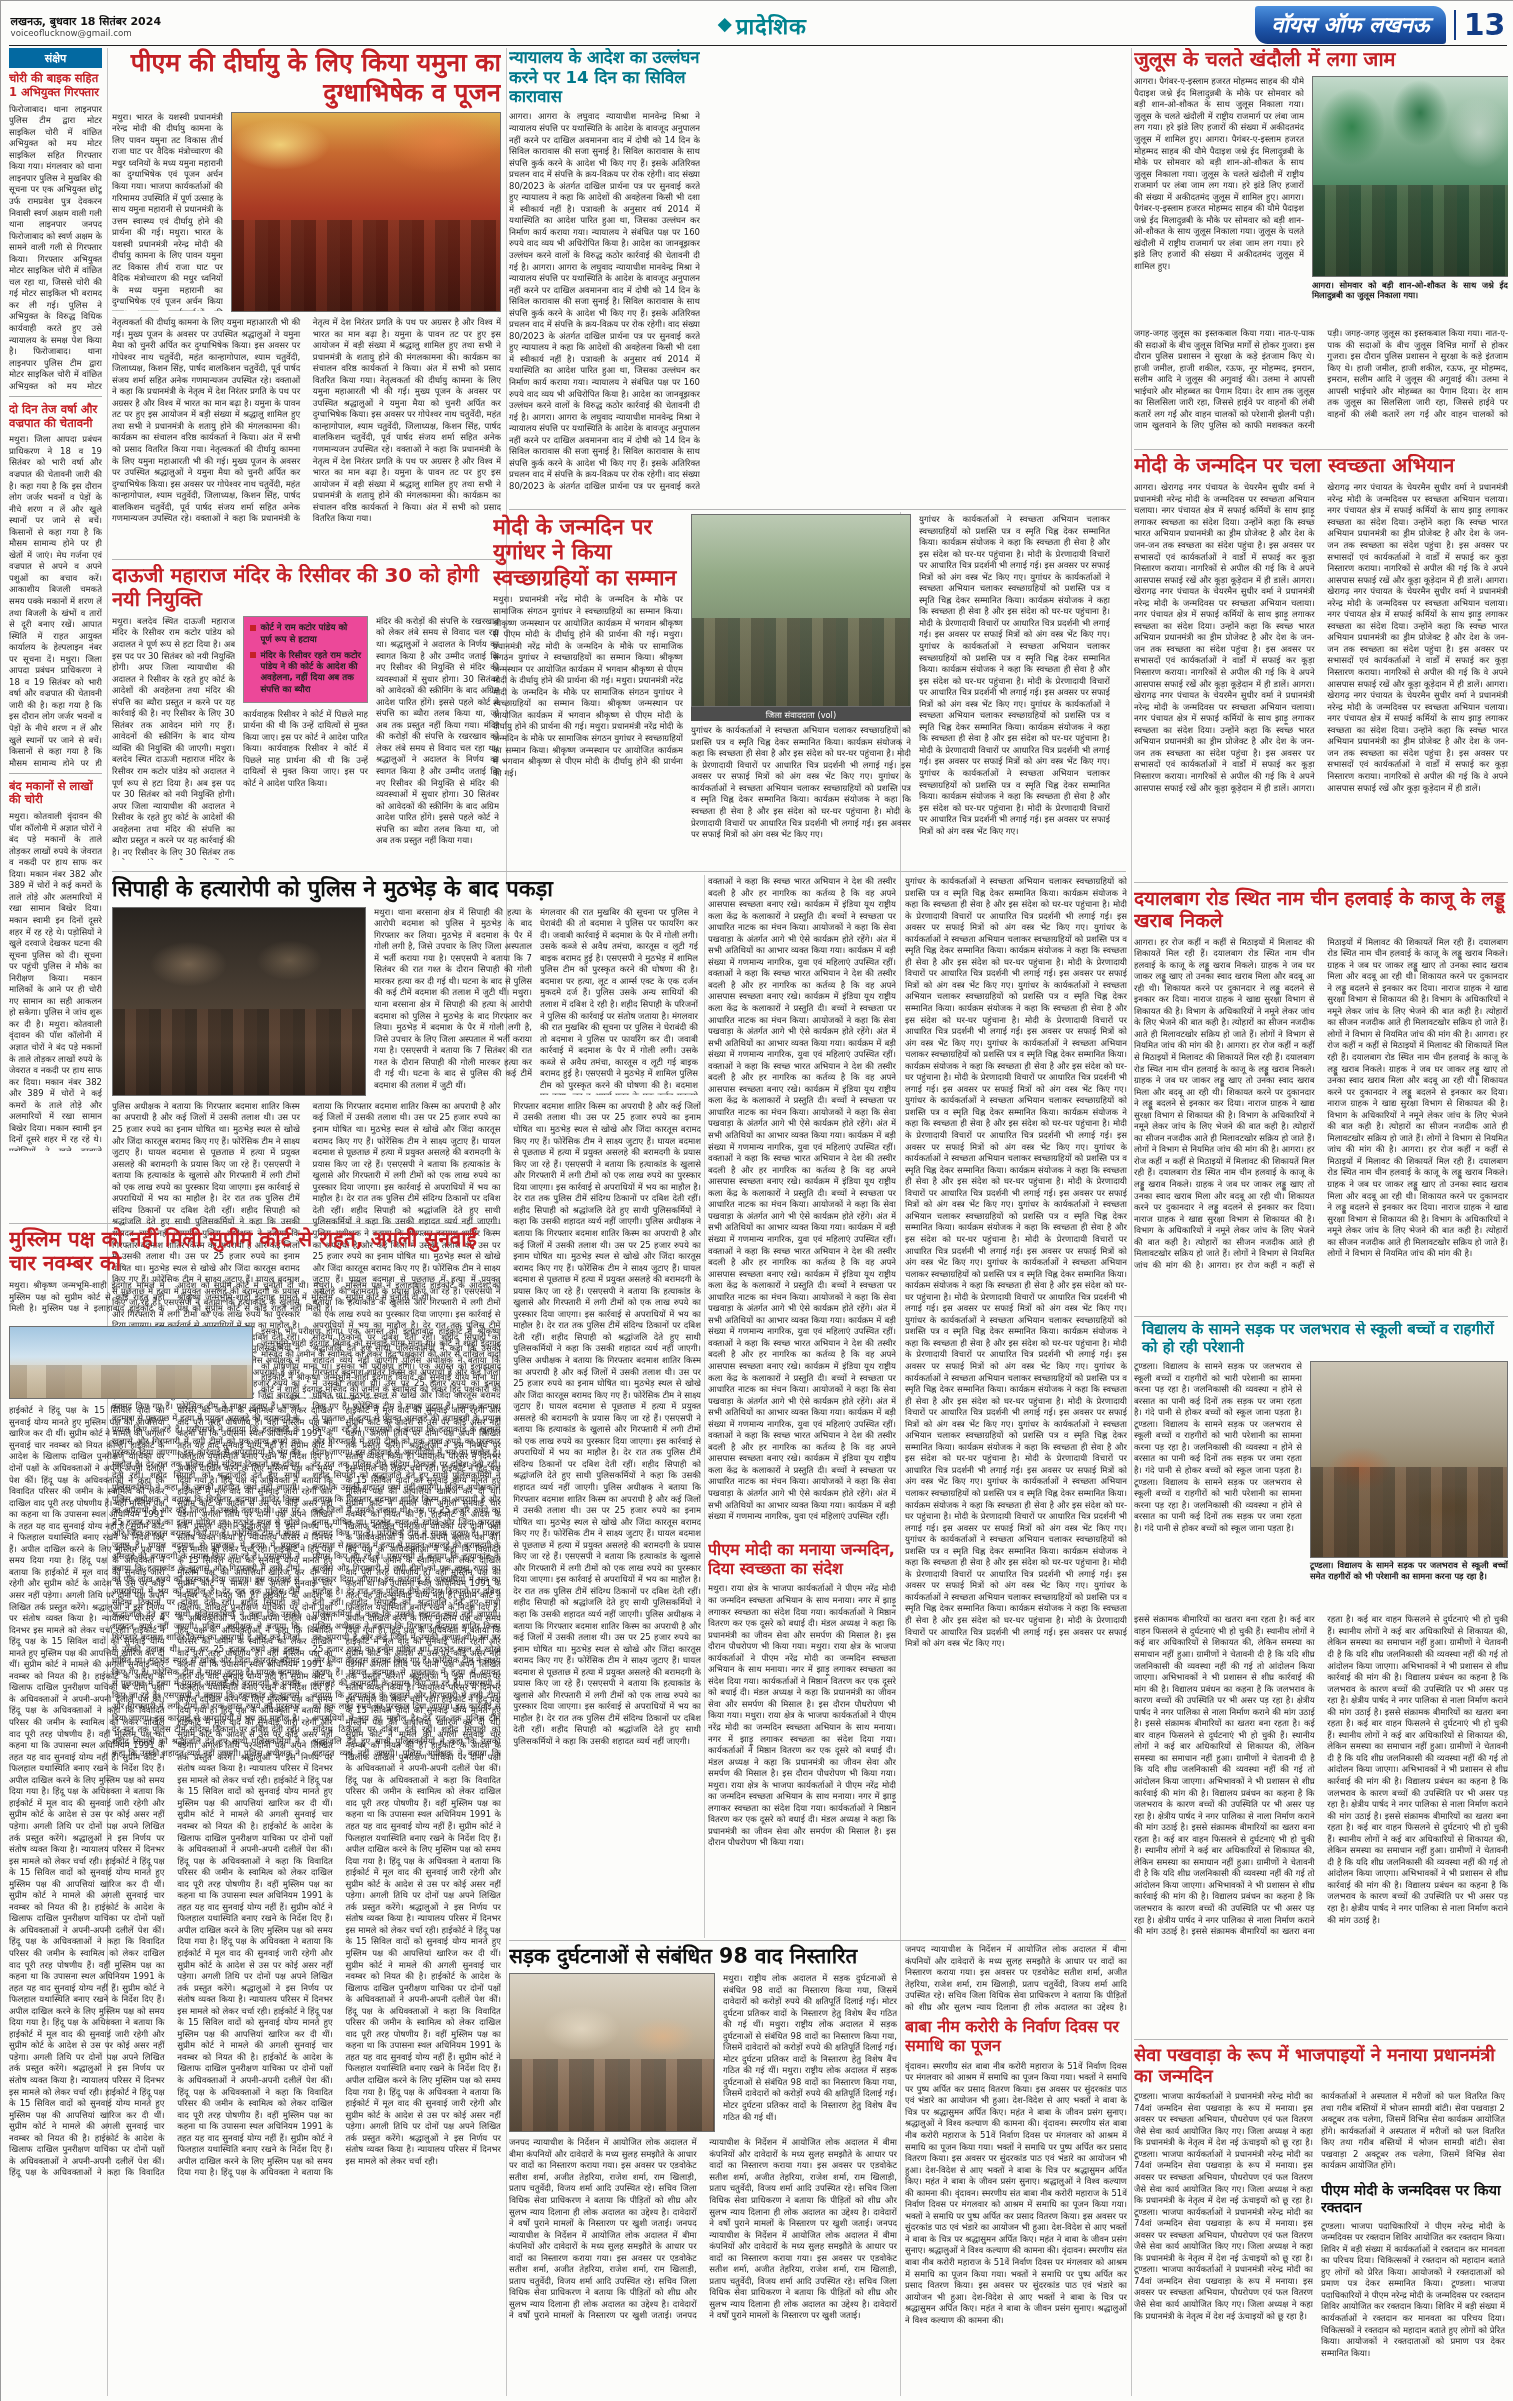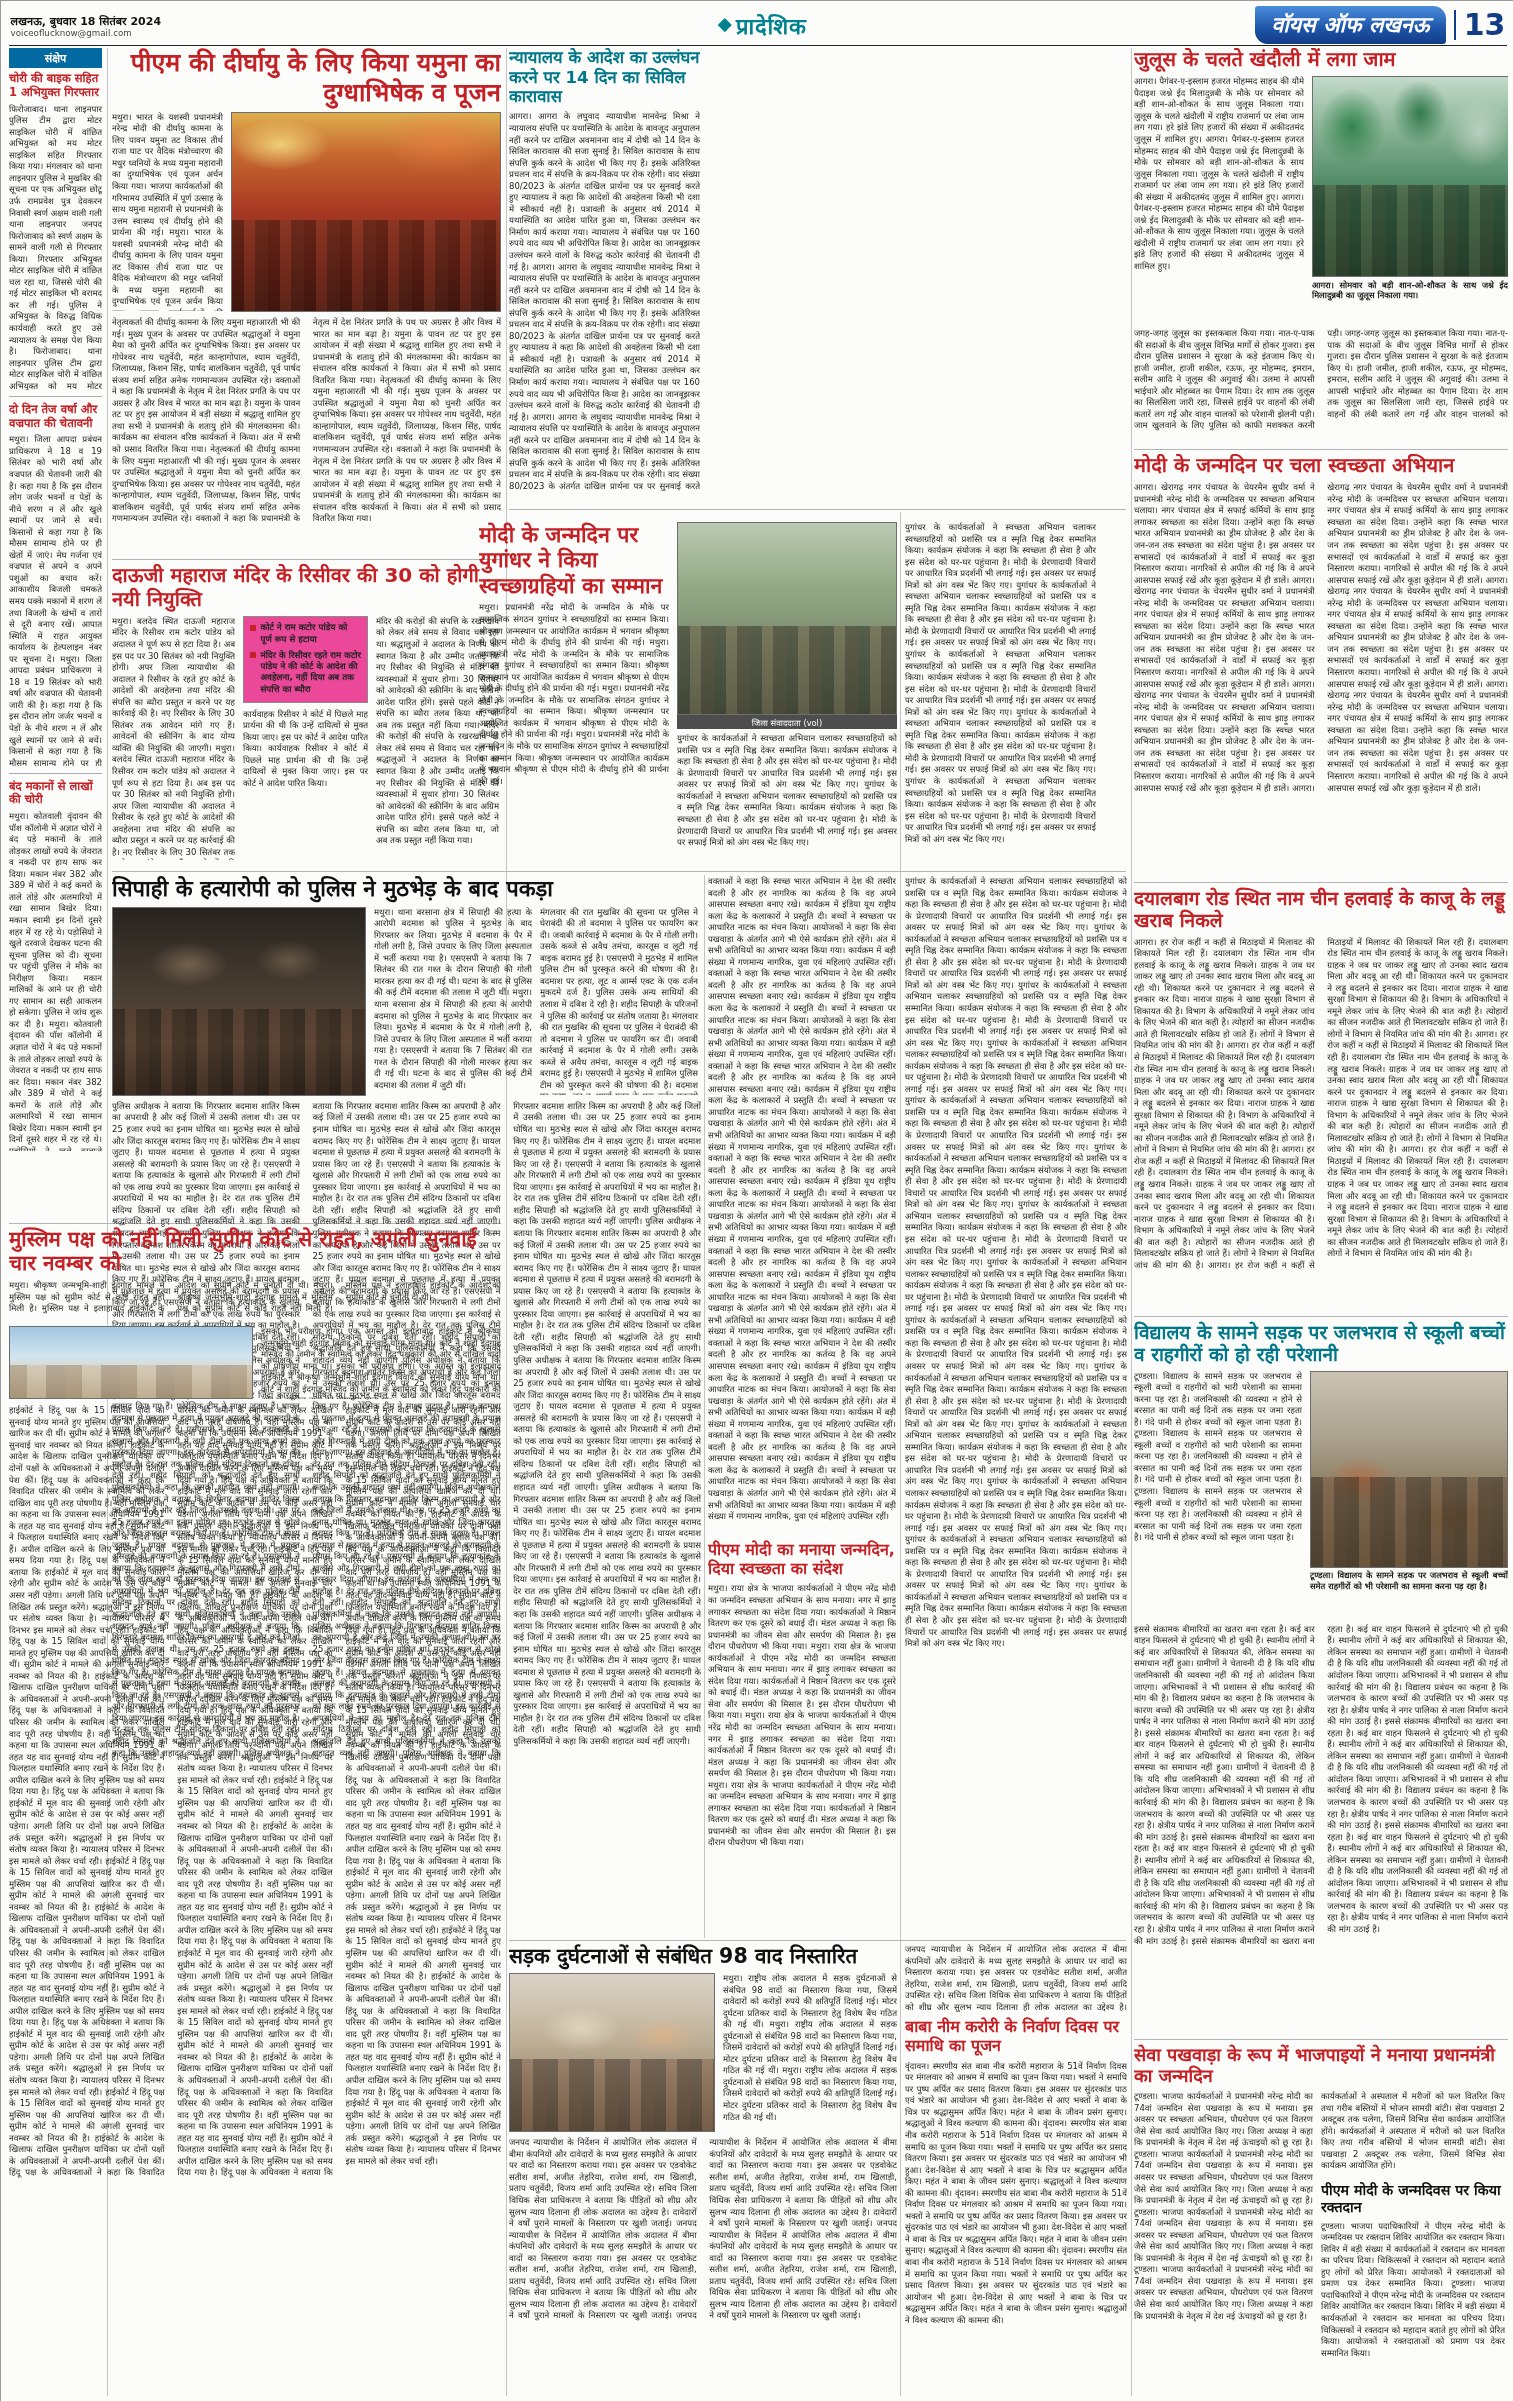--- a/index.html
+++ b/index.html
@@ -159,21 +159,21 @@
       </div>
       <div class="body" style="width:123px; height:244px;">मंदिर की करोड़ों की संपत्ति के रखरखाव को लेकर लंबे समय से विवाद चल रहा था। श्रद्धालुओं ने अदालत के निर्णय का स्वागत किया है और उम्मीद जताई कि नए रिसीवर की नियुक्ति से मंदिर की व्यवस्थाओं में सुधार होगा। 30 सितंबर को आवेदकों की स्क्रीनिंग के बाद अग्रिम आदेश पारित होंगे। इससे पहले कोर्ट ने संपत्ति का ब्यौरा तलब किया था, जो अब तक प्रस्तुत नहीं किया गया। मंदिर की करोड़ों की संपत्ति के रखरखाव को लेकर लंबे समय से विवाद चल रहा था। श्रद्धालुओं ने अदालत के निर्णय का स्वागत किया है और उम्मीद जताई कि नए रिसीवर की नियुक्ति से मंदिर की व्यवस्थाओं में सुधार होगा। 30 सितंबर को आवेदकों की स्क्रीनिंग के बाद अग्रिम आदेश पारित होंगे। इससे पहले कोर्ट ने संपत्ति का ब्यौरा तलब किया था, जो अब तक प्रस्तुत नहीं किया गया।</div>
     </div>
   </div>
 
   <div class="art" style="left:508px; top:47px; width:191px; height:457px;">
     <h2 class="hl teal" style="font-size:16.6px;">न्यायालय के आदेश का उल्लंघन करने पर 14 दिन का सिविल कारावास</h2>
     <div class="body" style="height:380px;">आगरा। आगरा के लघुवाद न्यायाधीश मानवेन्द्र मिश्रा ने न्यायालय संपत्ति पर यथास्थिति के आदेश के बावजूद अनुपालन नहीं करने पर दाखिल अवमानना वाद में दोषी को 14 दिन के सिविल कारावास की सजा सुनाई है। सिविल कारावास के साथ संपत्ति कुर्क करने के आदेश भी किए गए हैं। इसके अतिरिक्त प्रचलन वाद में संपत्ति के क्रय-विक्रय पर रोक रहेगी। वाद संख्या 80/2023 के अंतर्गत दाखिल प्रार्थना पत्र पर सुनवाई करते हुए न्यायालय ने कहा कि आदेशों की अवहेलना किसी भी दशा में स्वीकार्य नहीं है। पत्रावली के अनुसार वर्ष 2014 में यथास्थिति का आदेश पारित हुआ था, जिसका उल्लंघन कर निर्माण कार्य कराया गया। न्यायालय ने संबंधित पक्ष पर 160 रुपये वाद व्यय भी अधिरोपित किया है। आदेश का जानबूझकर उल्लंघन करने वालों के विरुद्ध कठोर कार्रवाई की चेतावनी दी गई है। आगरा। आगरा के लघुवाद न्यायाधीश मानवेन्द्र मिश्रा ने न्यायालय संपत्ति पर यथास्थिति के आदेश के बावजूद अनुपालन नहीं करने पर दाखिल अवमानना वाद में दोषी को 14 दिन के सिविल कारावास की सजा सुनाई है। सिविल कारावास के साथ संपत्ति कुर्क करने के आदेश भी किए गए हैं। इसके अतिरिक्त प्रचलन वाद में संपत्ति के क्रय-विक्रय पर रोक रहेगी। वाद संख्या 80/2023 के अंतर्गत दाखिल प्रार्थना पत्र पर सुनवाई करते हुए न्यायालय ने कहा कि आदेशों की अवहेलना किसी भी दशा में स्वीकार्य नहीं है। पत्रावली के अनुसार वर्ष 2014 में यथास्थिति का आदेश पारित हुआ था, जिसका उल्लंघन कर निर्माण कार्य कराया गया। न्यायालय ने संबंधित पक्ष पर 160 रुपये वाद व्यय भी अधिरोपित किया है। आदेश का जानबूझकर उल्लंघन करने वालों के विरुद्ध कठोर कार्रवाई की चेतावनी दी गई है। आगरा। आगरा के लघुवाद न्यायाधीश मानवेन्द्र मिश्रा ने न्यायालय संपत्ति पर यथास्थिति के आदेश के बावजूद अनुपालन नहीं करने पर दाखिल अवमानना वाद में दोषी को 14 दिन के सिविल कारावास की सजा सुनाई है। सिविल कारावास के साथ संपत्ति कुर्क करने के आदेश भी किए गए हैं। इसके अतिरिक्त प्रचलन वाद में संपत्ति के क्रय-विक्रय पर रोक रहेगी। वाद संख्या 80/2023 के अंतर्गत दाखिल प्रार्थना पत्र पर सुनवाई करते हुए न्यायालय ने कहा कि आदेशों की अवहेलना किसी भी दशा में स्वीकार्य नहीं है। पत्रावली के अनुसार वर्ष 2014 में यथास्थिति का आदेश पारित हुआ था, जिसका उल्लंघन कर निर्माण कार्य कराया गया। न्यायालय ने संबंधित पक्ष पर 160 रुपये वाद व्यय भी अधिरोपित किया है। आदेश का जानबूझकर उल्लंघन करने वालों के विरुद्ध कठोर कार्रवाई की चेतावनी दी गई है।</div>
   </div>
 
-  <div class="art" style="left:478px; top:513px; width:617px; height:354px;margin-top:8px;" able="false">
+  <div class="art" style="left:492px; top:513px; width:617px; height:354px;" able="false">
     <div class="row" style="height:354px;">
       <div style="width:190px; overflow:hidden;">
         <h2 class="hl red" style="font-size:21.4px;">मोदी के जन्मदिन पर युगांधर ने किया स्वच्छाग्रहियों का सम्मान</h2>
         <div class="body" style="height:237px;">मथुरा। प्रधानमंत्री नरेंद्र मोदी के जन्मदिन के मौके पर सामाजिक संगठन युगांधर ने स्वच्छाग्रहियों का सम्मान किया। श्रीकृष्ण जन्मस्थान पर आयोजित कार्यक्रम में भगवान श्रीकृष्ण से पीएम मोदी के दीर्घायु होने की प्रार्थना की गई। मथुरा। प्रधानमंत्री नरेंद्र मोदी के जन्मदिन के मौके पर सामाजिक संगठन युगांधर ने स्वच्छाग्रहियों का सम्मान किया। श्रीकृष्ण जन्मस्थान पर आयोजित कार्यक्रम में भगवान श्रीकृष्ण से पीएम मोदी के दीर्घायु होने की प्रार्थना की गई। मथुरा। प्रधानमंत्री नरेंद्र मोदी के जन्मदिन के मौके पर सामाजिक संगठन युगांधर ने स्वच्छाग्रहियों का सम्मान किया। श्रीकृष्ण जन्मस्थान पर आयोजित कार्यक्रम में भगवान श्रीकृष्ण से पीएम मोदी के दीर्घायु होने की प्रार्थना की गई। मथुरा। प्रधानमंत्री नरेंद्र मोदी के जन्मदिन के मौके पर सामाजिक संगठन युगांधर ने स्वच्छाग्रहियों का सम्मान किया। श्रीकृष्ण जन्मस्थान पर आयोजित कार्यक्रम में भगवान श्रीकृष्ण से पीएम मोदी के दीर्घायु होने की प्रार्थना की गई।</div>
       </div>
       <div style="width:220px; overflow:hidden;">
         <div class="ph ph-samman" style="width:218px; height:191px;"></div>
         <div class="capstrip">जिला संवाददाता (vol)</div>
         <div class="body" style="height:135px; margin-top:4px;">युगांधर के कार्यकर्ताओं ने स्वच्छता अभियान चलाकर स्वच्छाग्रहियों को प्रशस्ति पत्र व स्मृति चिह्न देकर सम्मानित किया। कार्यक्रम संयोजक ने कहा कि स्वच्छता ही सेवा है और इस संदेश को घर-घर पहुंचाना है। मोदी के प्रेरणादायी विचारों पर आधारित चित्र प्रदर्शनी भी लगाई गई। इस अवसर पर सफाई मित्रों को अंग वस्त्र भेंट किए गए। युगांधर के कार्यकर्ताओं ने स्वच्छता अभियान चलाकर स्वच्छाग्रहियों को प्रशस्ति पत्र व स्मृति चिह्न देकर सम्मानित किया। कार्यक्रम संयोजक ने कहा कि स्वच्छता ही सेवा है और इस संदेश को घर-घर पहुंचाना है। मोदी के प्रेरणादायी विचारों पर आधारित चित्र प्रदर्शनी भी लगाई गई। इस अवसर पर सफाई मित्रों को अंग वस्त्र भेंट किए गए।</div>
       </div>
@@ -242,21 +242,21 @@
     <h2 class="hl red" style="font-size:20px;">मोदी के जन्मदिन पर चला स्वच्छता अभियान</h2>
     <div class="body cols2" style="height:380px;">आगरा। खेरागढ़ नगर पंचायत के चेयरमैन सुधीर वर्मा ने प्रधानमंत्री नरेन्द्र मोदी के जन्मदिवस पर स्वच्छता अभियान चलाया। नगर पंचायत क्षेत्र में सफाई कर्मियों के साथ झाड़ू लगाकर स्वच्छता का संदेश दिया। उन्होंने कहा कि स्वच्छ भारत अभियान प्रधानमंत्री का ड्रीम प्रोजेक्ट है और देश के जन-जन तक स्वच्छता का संदेश पहुंचा है। इस अवसर पर सभासदों एवं कार्यकर्ताओं ने वार्डों में सफाई कर कूड़ा निस्तारण कराया। नागरिकों से अपील की गई कि वे अपने आसपास सफाई रखें और कूड़ा कूड़ेदान में ही डालें। आगरा। खेरागढ़ नगर पंचायत के चेयरमैन सुधीर वर्मा ने प्रधानमंत्री नरेन्द्र मोदी के जन्मदिवस पर स्वच्छता अभियान चलाया। नगर पंचायत क्षेत्र में सफाई कर्मियों के साथ झाड़ू लगाकर स्वच्छता का संदेश दिया। उन्होंने कहा कि स्वच्छ भारत अभियान प्रधानमंत्री का ड्रीम प्रोजेक्ट है और देश के जन-जन तक स्वच्छता का संदेश पहुंचा है। इस अवसर पर सभासदों एवं कार्यकर्ताओं ने वार्डों में सफाई कर कूड़ा निस्तारण कराया। नागरिकों से अपील की गई कि वे अपने आसपास सफाई रखें और कूड़ा कूड़ेदान में ही डालें। आगरा। खेरागढ़ नगर पंचायत के चेयरमैन सुधीर वर्मा ने प्रधानमंत्री नरेन्द्र मोदी के जन्मदिवस पर स्वच्छता अभियान चलाया। नगर पंचायत क्षेत्र में सफाई कर्मियों के साथ झाड़ू लगाकर स्वच्छता का संदेश दिया। उन्होंने कहा कि स्वच्छ भारत अभियान प्रधानमंत्री का ड्रीम प्रोजेक्ट है और देश के जन-जन तक स्वच्छता का संदेश पहुंचा है। इस अवसर पर सभासदों एवं कार्यकर्ताओं ने वार्डों में सफाई कर कूड़ा निस्तारण कराया। नागरिकों से अपील की गई कि वे अपने आसपास सफाई रखें और कूड़ा कूड़ेदान में ही डालें। आगरा। खेरागढ़ नगर पंचायत के चेयरमैन सुधीर वर्मा ने प्रधानमंत्री नरेन्द्र मोदी के जन्मदिवस पर स्वच्छता अभियान चलाया। नगर पंचायत क्षेत्र में सफाई कर्मियों के साथ झाड़ू लगाकर स्वच्छता का संदेश दिया। उन्होंने कहा कि स्वच्छ भारत अभियान प्रधानमंत्री का ड्रीम प्रोजेक्ट है और देश के जन-जन तक स्वच्छता का संदेश पहुंचा है। इस अवसर पर सभासदों एवं कार्यकर्ताओं ने वार्डों में सफाई कर कूड़ा निस्तारण कराया। नागरिकों से अपील की गई कि वे अपने आसपास सफाई रखें और कूड़ा कूड़ेदान में ही डालें। आगरा। खेरागढ़ नगर पंचायत के चेयरमैन सुधीर वर्मा ने प्रधानमंत्री नरेन्द्र मोदी के जन्मदिवस पर स्वच्छता अभियान चलाया। नगर पंचायत क्षेत्र में सफाई कर्मियों के साथ झाड़ू लगाकर स्वच्छता का संदेश दिया। उन्होंने कहा कि स्वच्छ भारत अभियान प्रधानमंत्री का ड्रीम प्रोजेक्ट है और देश के जन-जन तक स्वच्छता का संदेश पहुंचा है। इस अवसर पर सभासदों एवं कार्यकर्ताओं ने वार्डों में सफाई कर कूड़ा निस्तारण कराया। नागरिकों से अपील की गई कि वे अपने आसपास सफाई रखें और कूड़ा कूड़ेदान में ही डालें। आगरा। खेरागढ़ नगर पंचायत के चेयरमैन सुधीर वर्मा ने प्रधानमंत्री नरेन्द्र मोदी के जन्मदिवस पर स्वच्छता अभियान चलाया। नगर पंचायत क्षेत्र में सफाई कर्मियों के साथ झाड़ू लगाकर स्वच्छता का संदेश दिया। उन्होंने कहा कि स्वच्छ भारत अभियान प्रधानमंत्री का ड्रीम प्रोजेक्ट है और देश के जन-जन तक स्वच्छता का संदेश पहुंचा है। इस अवसर पर सभासदों एवं कार्यकर्ताओं ने वार्डों में सफाई कर कूड़ा निस्तारण कराया। नागरिकों से अपील की गई कि वे अपने आसपास सफाई रखें और कूड़ा कूड़ेदान में ही डालें।</div>
   </div>
 
   <div class="art" style="left:1133px; top:886px; width:374px; height:426px;">
     <h2 class="hl red" style="font-size:19px;">दयालबाग रोड स्थित नाम चीन हलवाई के काजू के लड्डू खराब निकले</h2>
     <div class="body cols2" style="height:356px;">आगरा। हर रोज कहीं न कहीं से मिठाइयों में मिलावट की शिकायतें मिल रही हैं। दयालबाग रोड स्थित नाम चीन हलवाई के काजू के लड्डू खराब निकले। ग्राहक ने जब घर जाकर लड्डू खाए तो उनका स्वाद खराब मिला और बदबू आ रही थी। शिकायत करने पर दुकानदार ने लड्डू बदलने से इनकार कर दिया। नाराज ग्राहक ने खाद्य सुरक्षा विभाग से शिकायत की है। विभाग के अधिकारियों ने नमूने लेकर जांच के लिए भेजने की बात कही है। त्योहारों का सीजन नजदीक आते ही मिलावटखोर सक्रिय हो जाते हैं। लोगों ने विभाग से नियमित जांच की मांग की है। आगरा। हर रोज कहीं न कहीं से मिठाइयों में मिलावट की शिकायतें मिल रही हैं। दयालबाग रोड स्थित नाम चीन हलवाई के काजू के लड्डू खराब निकले। ग्राहक ने जब घर जाकर लड्डू खाए तो उनका स्वाद खराब मिला और बदबू आ रही थी। शिकायत करने पर दुकानदार ने लड्डू बदलने से इनकार कर दिया। नाराज ग्राहक ने खाद्य सुरक्षा विभाग से शिकायत की है। विभाग के अधिकारियों ने नमूने लेकर जांच के लिए भेजने की बात कही है। त्योहारों का सीजन नजदीक आते ही मिलावटखोर सक्रिय हो जाते हैं। लोगों ने विभाग से नियमित जांच की मांग की है। आगरा। हर रोज कहीं न कहीं से मिठाइयों में मिलावट की शिकायतें मिल रही हैं। दयालबाग रोड स्थित नाम चीन हलवाई के काजू के लड्डू खराब निकले। ग्राहक ने जब घर जाकर लड्डू खाए तो उनका स्वाद खराब मिला और बदबू आ रही थी। शिकायत करने पर दुकानदार ने लड्डू बदलने से इनकार कर दिया। नाराज ग्राहक ने खाद्य सुरक्षा विभाग से शिकायत की है। विभाग के अधिकारियों ने नमूने लेकर जांच के लिए भेजने की बात कही है। त्योहारों का सीजन नजदीक आते ही मिलावटखोर सक्रिय हो जाते हैं। लोगों ने विभाग से नियमित जांच की मांग की है। आगरा। हर रोज कहीं न कहीं से मिठाइयों में मिलावट की शिकायतें मिल रही हैं। दयालबाग रोड स्थित नाम चीन हलवाई के काजू के लड्डू खराब निकले। ग्राहक ने जब घर जाकर लड्डू खाए तो उनका स्वाद खराब मिला और बदबू आ रही थी। शिकायत करने पर दुकानदार ने लड्डू बदलने से इनकार कर दिया। नाराज ग्राहक ने खाद्य सुरक्षा विभाग से शिकायत की है। विभाग के अधिकारियों ने नमूने लेकर जांच के लिए भेजने की बात कही है। त्योहारों का सीजन नजदीक आते ही मिलावटखोर सक्रिय हो जाते हैं। लोगों ने विभाग से नियमित जांच की मांग की है। आगरा। हर रोज कहीं न कहीं से मिठाइयों में मिलावट की शिकायतें मिल रही हैं। दयालबाग रोड स्थित नाम चीन हलवाई के काजू के लड्डू खराब निकले। ग्राहक ने जब घर जाकर लड्डू खाए तो उनका स्वाद खराब मिला और बदबू आ रही थी। शिकायत करने पर दुकानदार ने लड्डू बदलने से इनकार कर दिया। नाराज ग्राहक ने खाद्य सुरक्षा विभाग से शिकायत की है। विभाग के अधिकारियों ने नमूने लेकर जांच के लिए भेजने की बात कही है। त्योहारों का सीजन नजदीक आते ही मिलावटखोर सक्रिय हो जाते हैं। लोगों ने विभाग से नियमित जांच की मांग की है। आगरा। हर रोज कहीं न कहीं से मिठाइयों में मिलावट की शिकायतें मिल रही हैं। दयालबाग रोड स्थित नाम चीन हलवाई के काजू के लड्डू खराब निकले। ग्राहक ने जब घर जाकर लड्डू खाए तो उनका स्वाद खराब मिला और बदबू आ रही थी। शिकायत करने पर दुकानदार ने लड्डू बदलने से इनकार कर दिया। नाराज ग्राहक ने खाद्य सुरक्षा विभाग से शिकायत की है। विभाग के अधिकारियों ने नमूने लेकर जांच के लिए भेजने की बात कही है। त्योहारों का सीजन नजदीक आते ही मिलावटखोर सक्रिय हो जाते हैं। लोगों ने विभाग से नियमित जांच की मांग की है।</div>
   </div>
 
   <div class="art" style="left:1133px; top:1320px; width:374px; height:715px;">
-    <h2 class="hl teal" style="font-size:19px;">विद्यालय के सामने सड़क पर जलभराव से स्कूली बच्चों व राहगीरों को हो रही परेशानी</h2>
+    <h2 class="hl teal" style="font-size:15px;margin-left:8px;">विद्यालय के सामने सड़क पर जलभराव से स्कूली बच्चों व राहगीरों को हो रही परेशानी</h2>
     <div class="row" style="height:247px;">
       <div class="body" style="width:169px; height:247px;">टूण्डला। विद्यालय के सामने सड़क पर जलभराव से स्कूली बच्चों व राहगीरों को भारी परेशानी का सामना करना पड़ रहा है। जलनिकासी की व्यवस्था न होने से बरसात का पानी कई दिनों तक सड़क पर जमा रहता है। गंदे पानी से होकर बच्चों को स्कूल जाना पड़ता है। टूण्डला। विद्यालय के सामने सड़क पर जलभराव से स्कूली बच्चों व राहगीरों को भारी परेशानी का सामना करना पड़ रहा है। जलनिकासी की व्यवस्था न होने से बरसात का पानी कई दिनों तक सड़क पर जमा रहता है। गंदे पानी से होकर बच्चों को स्कूल जाना पड़ता है। टूण्डला। विद्यालय के सामने सड़क पर जलभराव से स्कूली बच्चों व राहगीरों को भारी परेशानी का सामना करना पड़ रहा है। जलनिकासी की व्यवस्था न होने से बरसात का पानी कई दिनों तक सड़क पर जमा रहता है। गंदे पानी से होकर बच्चों को स्कूल जाना पड़ता है।</div>
       <div style="width:198px;">
         <div class="ph ph-water" style="width:196px; height:195px;"></div>
         <div class="cap">टूण्डला। विद्यालय के सामने सड़क पर जलभराव से स्कूली बच्चों समेत राहगीरों को भी परेशानी का सामना करना पड़ रहा है।</div>
       </div>
     </div>
     <div class="body cols2" style="height:404px; margin-top:6.3px;">इससे संक्रामक बीमारियों का खतरा बना रहता है। कई बार वाहन फिसलने से दुर्घटनाएं भी हो चुकी हैं। स्थानीय लोगों ने कई बार अधिकारियों से शिकायत की, लेकिन समस्या का समाधान नहीं हुआ। ग्रामीणों ने चेतावनी दी है कि यदि शीघ्र जलनिकासी की व्यवस्था नहीं की गई तो आंदोलन किया जाएगा। अभिभावकों ने भी प्रशासन से शीघ्र कार्रवाई की मांग की है। विद्यालय प्रबंधन का कहना है कि जलभराव के कारण बच्चों की उपस्थिति पर भी असर पड़ रहा है। क्षेत्रीय पार्षद ने नगर पालिका से नाला निर्माण कराने की मांग उठाई है। इससे संक्रामक बीमारियों का खतरा बना रहता है। कई बार वाहन फिसलने से दुर्घटनाएं भी हो चुकी हैं। स्थानीय लोगों ने कई बार अधिकारियों से शिकायत की, लेकिन समस्या का समाधान नहीं हुआ। ग्रामीणों ने चेतावनी दी है कि यदि शीघ्र जलनिकासी की व्यवस्था नहीं की गई तो आंदोलन किया जाएगा। अभिभावकों ने भी प्रशासन से शीघ्र कार्रवाई की मांग की है। विद्यालय प्रबंधन का कहना है कि जलभराव के कारण बच्चों की उपस्थिति पर भी असर पड़ रहा है। क्षेत्रीय पार्षद ने नगर पालिका से नाला निर्माण कराने की मांग उठाई है। इससे संक्रामक बीमारियों का खतरा बना रहता है। कई बार वाहन फिसलने से दुर्घटनाएं भी हो चुकी हैं। स्थानीय लोगों ने कई बार अधिकारियों से शिकायत की, लेकिन समस्या का समाधान नहीं हुआ। ग्रामीणों ने चेतावनी दी है कि यदि शीघ्र जलनिकासी की व्यवस्था नहीं की गई तो आंदोलन किया जाएगा। अभिभावकों ने भी प्रशासन से शीघ्र कार्रवाई की मांग की है। विद्यालय प्रबंधन का कहना है कि जलभराव के कारण बच्चों की उपस्थिति पर भी असर पड़ रहा है। क्षेत्रीय पार्षद ने नगर पालिका से नाला निर्माण कराने की मांग उठाई है। इससे संक्रामक बीमारियों का खतरा बना रहता है। कई बार वाहन फिसलने से दुर्घटनाएं भी हो चुकी हैं। स्थानीय लोगों ने कई बार अधिकारियों से शिकायत की, लेकिन समस्या का समाधान नहीं हुआ। ग्रामीणों ने चेतावनी दी है कि यदि शीघ्र जलनिकासी की व्यवस्था नहीं की गई तो आंदोलन किया जाएगा। अभिभावकों ने भी प्रशासन से शीघ्र कार्रवाई की मांग की है। विद्यालय प्रबंधन का कहना है कि जलभराव के कारण बच्चों की उपस्थिति पर भी असर पड़ रहा है। क्षेत्रीय पार्षद ने नगर पालिका से नाला निर्माण कराने की मांग उठाई है। इससे संक्रामक बीमारियों का खतरा बना रहता है। कई बार वाहन फिसलने से दुर्घटनाएं भी हो चुकी हैं। स्थानीय लोगों ने कई बार अधिकारियों से शिकायत की, लेकिन समस्या का समाधान नहीं हुआ। ग्रामीणों ने चेतावनी दी है कि यदि शीघ्र जलनिकासी की व्यवस्था नहीं की गई तो आंदोलन किया जाएगा। अभिभावकों ने भी प्रशासन से शीघ्र कार्रवाई की मांग की है। विद्यालय प्रबंधन का कहना है कि जलभराव के कारण बच्चों की उपस्थिति पर भी असर पड़ रहा है। क्षेत्रीय पार्षद ने नगर पालिका से नाला निर्माण कराने की मांग उठाई है। इससे संक्रामक बीमारियों का खतरा बना रहता है। कई बार वाहन फिसलने से दुर्घटनाएं भी हो चुकी हैं। स्थानीय लोगों ने कई बार अधिकारियों से शिकायत की, लेकिन समस्या का समाधान नहीं हुआ। ग्रामीणों ने चेतावनी दी है कि यदि शीघ्र जलनिकासी की व्यवस्था नहीं की गई तो आंदोलन किया जाएगा। अभिभावकों ने भी प्रशासन से शीघ्र कार्रवाई की मांग की है। विद्यालय प्रबंधन का कहना है कि जलभराव के कारण बच्चों की उपस्थिति पर भी असर पड़ रहा है। क्षेत्रीय पार्षद ने नगर पालिका से नाला निर्माण कराने की मांग उठाई है।</div>
   </div>
 

